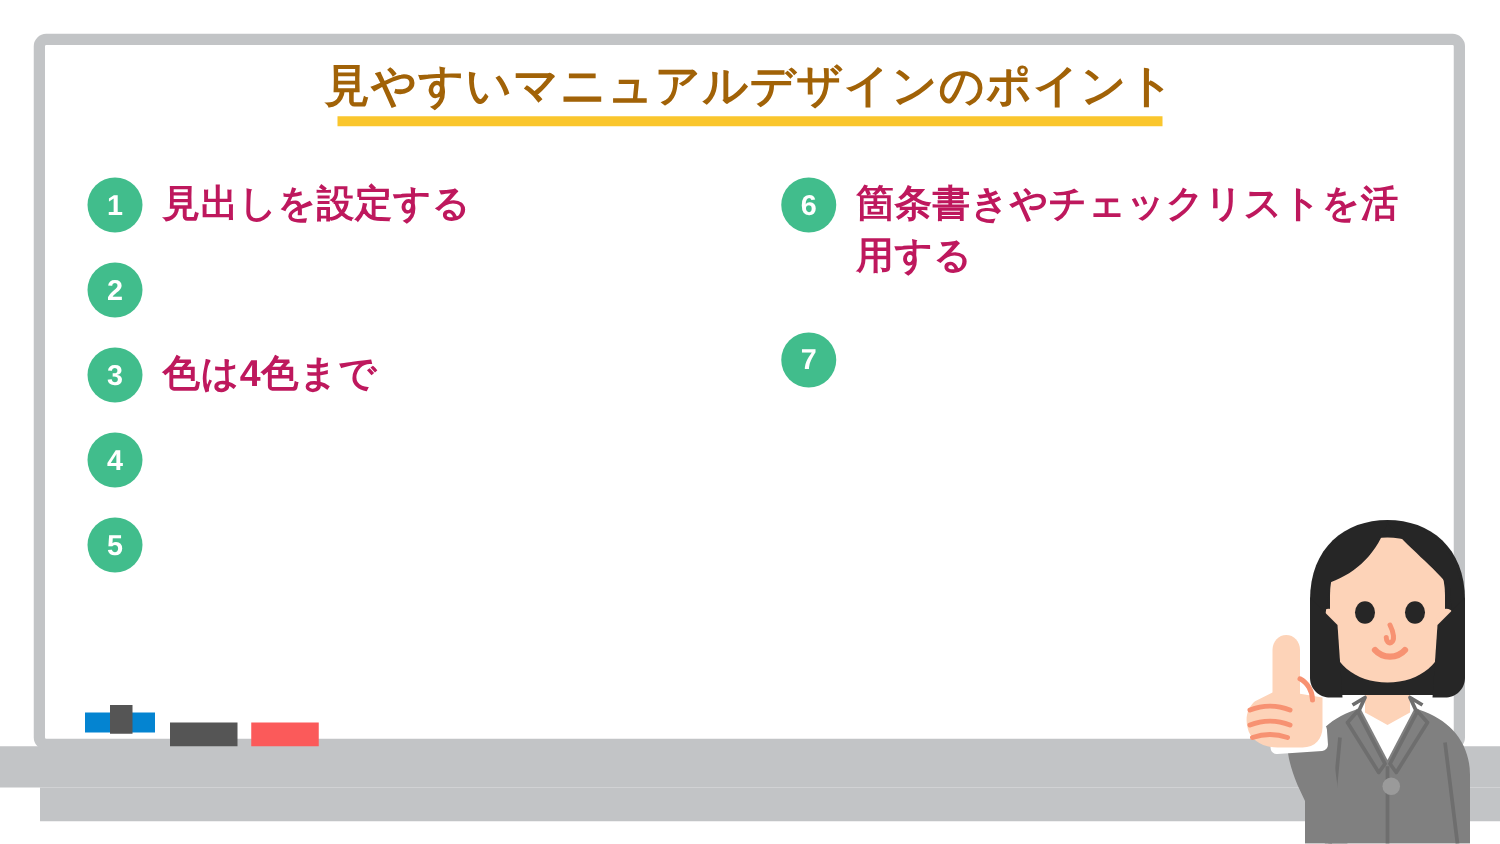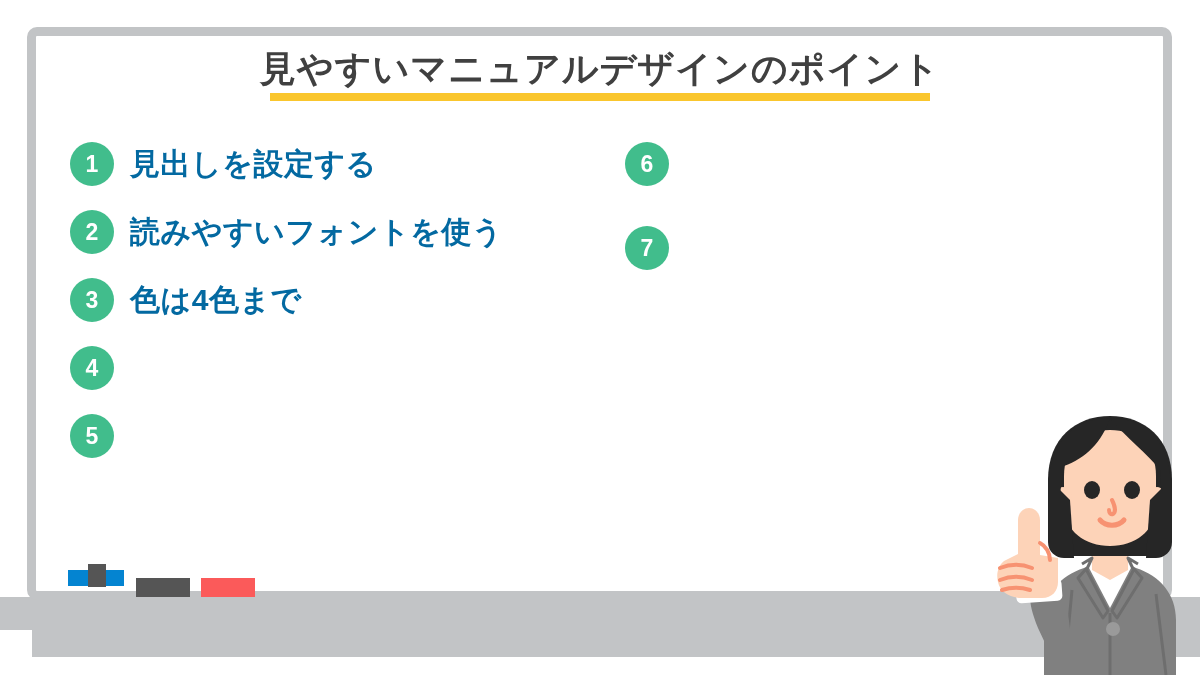--- a/index.html
+++ b/index.html
@@ -66,21 +66,21 @@
     left: 0;
     top: 48px;
     width: 1200px;
     text-align: center;
   }
   .title-text {
     display: inline-block;
     position: relative;
     font-size: 36px;
     font-weight: bold;
-    color: #404040;
+    color: #a16207;
     letter-spacing: 1px;
     line-height: 1.15;
     padding-bottom: 8px;
     white-space: nowrap;
   }
   .title-underline {
     position: absolute;
     left: 270px;
     top: 93px;
     width: 660px;
@@ -116,21 +116,21 @@
     align-items: center;
     justify-content: center;
     margin-right: 16px;
     margin-top: 2px;
     font-family: "Liberation Sans", sans-serif;
   }
 
   .item-text {
     font-size: 30px;
     font-weight: bold;
-    color: #0369a1;
+    color: #be185d;
     line-height: 1.38;
     letter-spacing: 0.5px;
     padding-top: 3px;
   }
 
   
   .marker { position: absolute; }
   .eraser-body {
     left: 68px; top: 570px;
     width: 56px; height: 16px;
@@ -179,21 +179,20 @@
 
   <div class="col col-left">
 
     <div class="item">
       <div class="badge">1</div>
       <div class="item-text">見出しを設定する</div>
     </div>
 
     <div class="item">
       <div class="badge">2</div>
-      <div class="item-text">読みやすいフォントを使う</div>
     </div>
 
     <div class="item">
       <div class="badge">3</div>
       <div class="item-text">色は4色まで</div>
     </div>
 
     <div class="item">
       <div class="badge">4</div>
     </div>
@@ -201,20 +200,21 @@
     <div class="item">
       <div class="badge">5</div>
     </div>
 
   </div>
 
   <div class="col col-right">
 
     <div class="item">
       <div class="badge">6</div>
+      <div class="item-text">箇条書きやチェックリストを活用する</div>
     </div>
 
     <div class="item">
       <div class="badge">7</div>
     </div>
 
   </div>
 
   <div class="marker eraser-body"></div>
   <div class="marker eraser-grip"></div>

